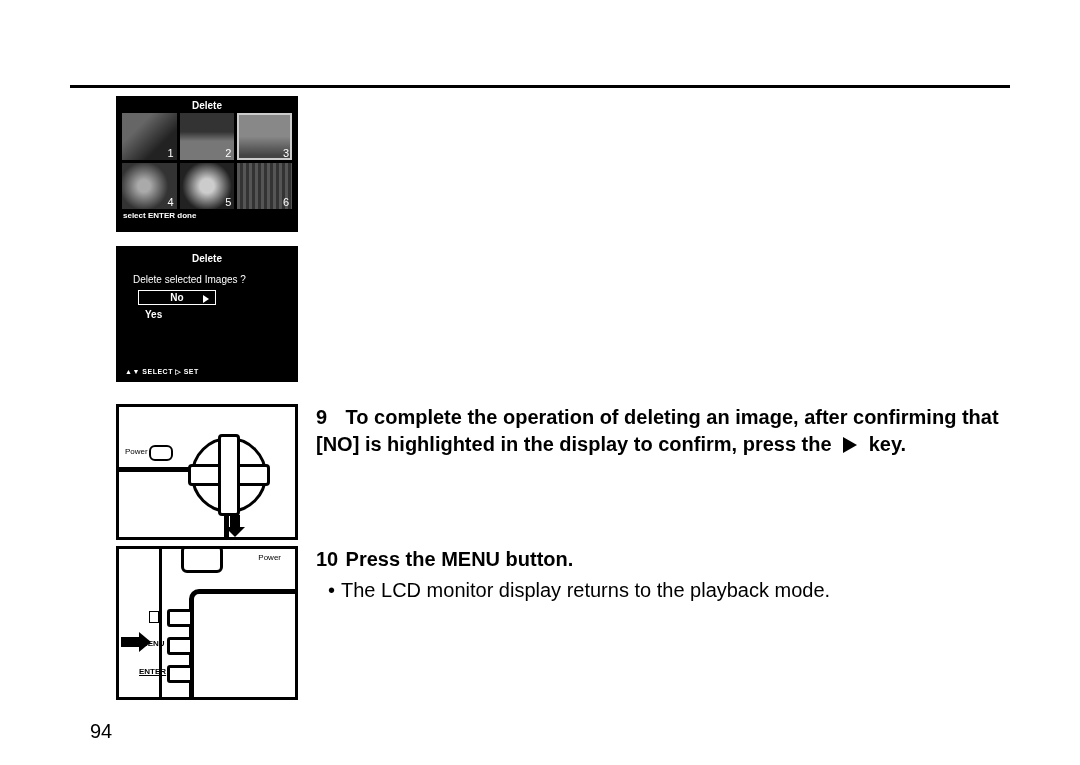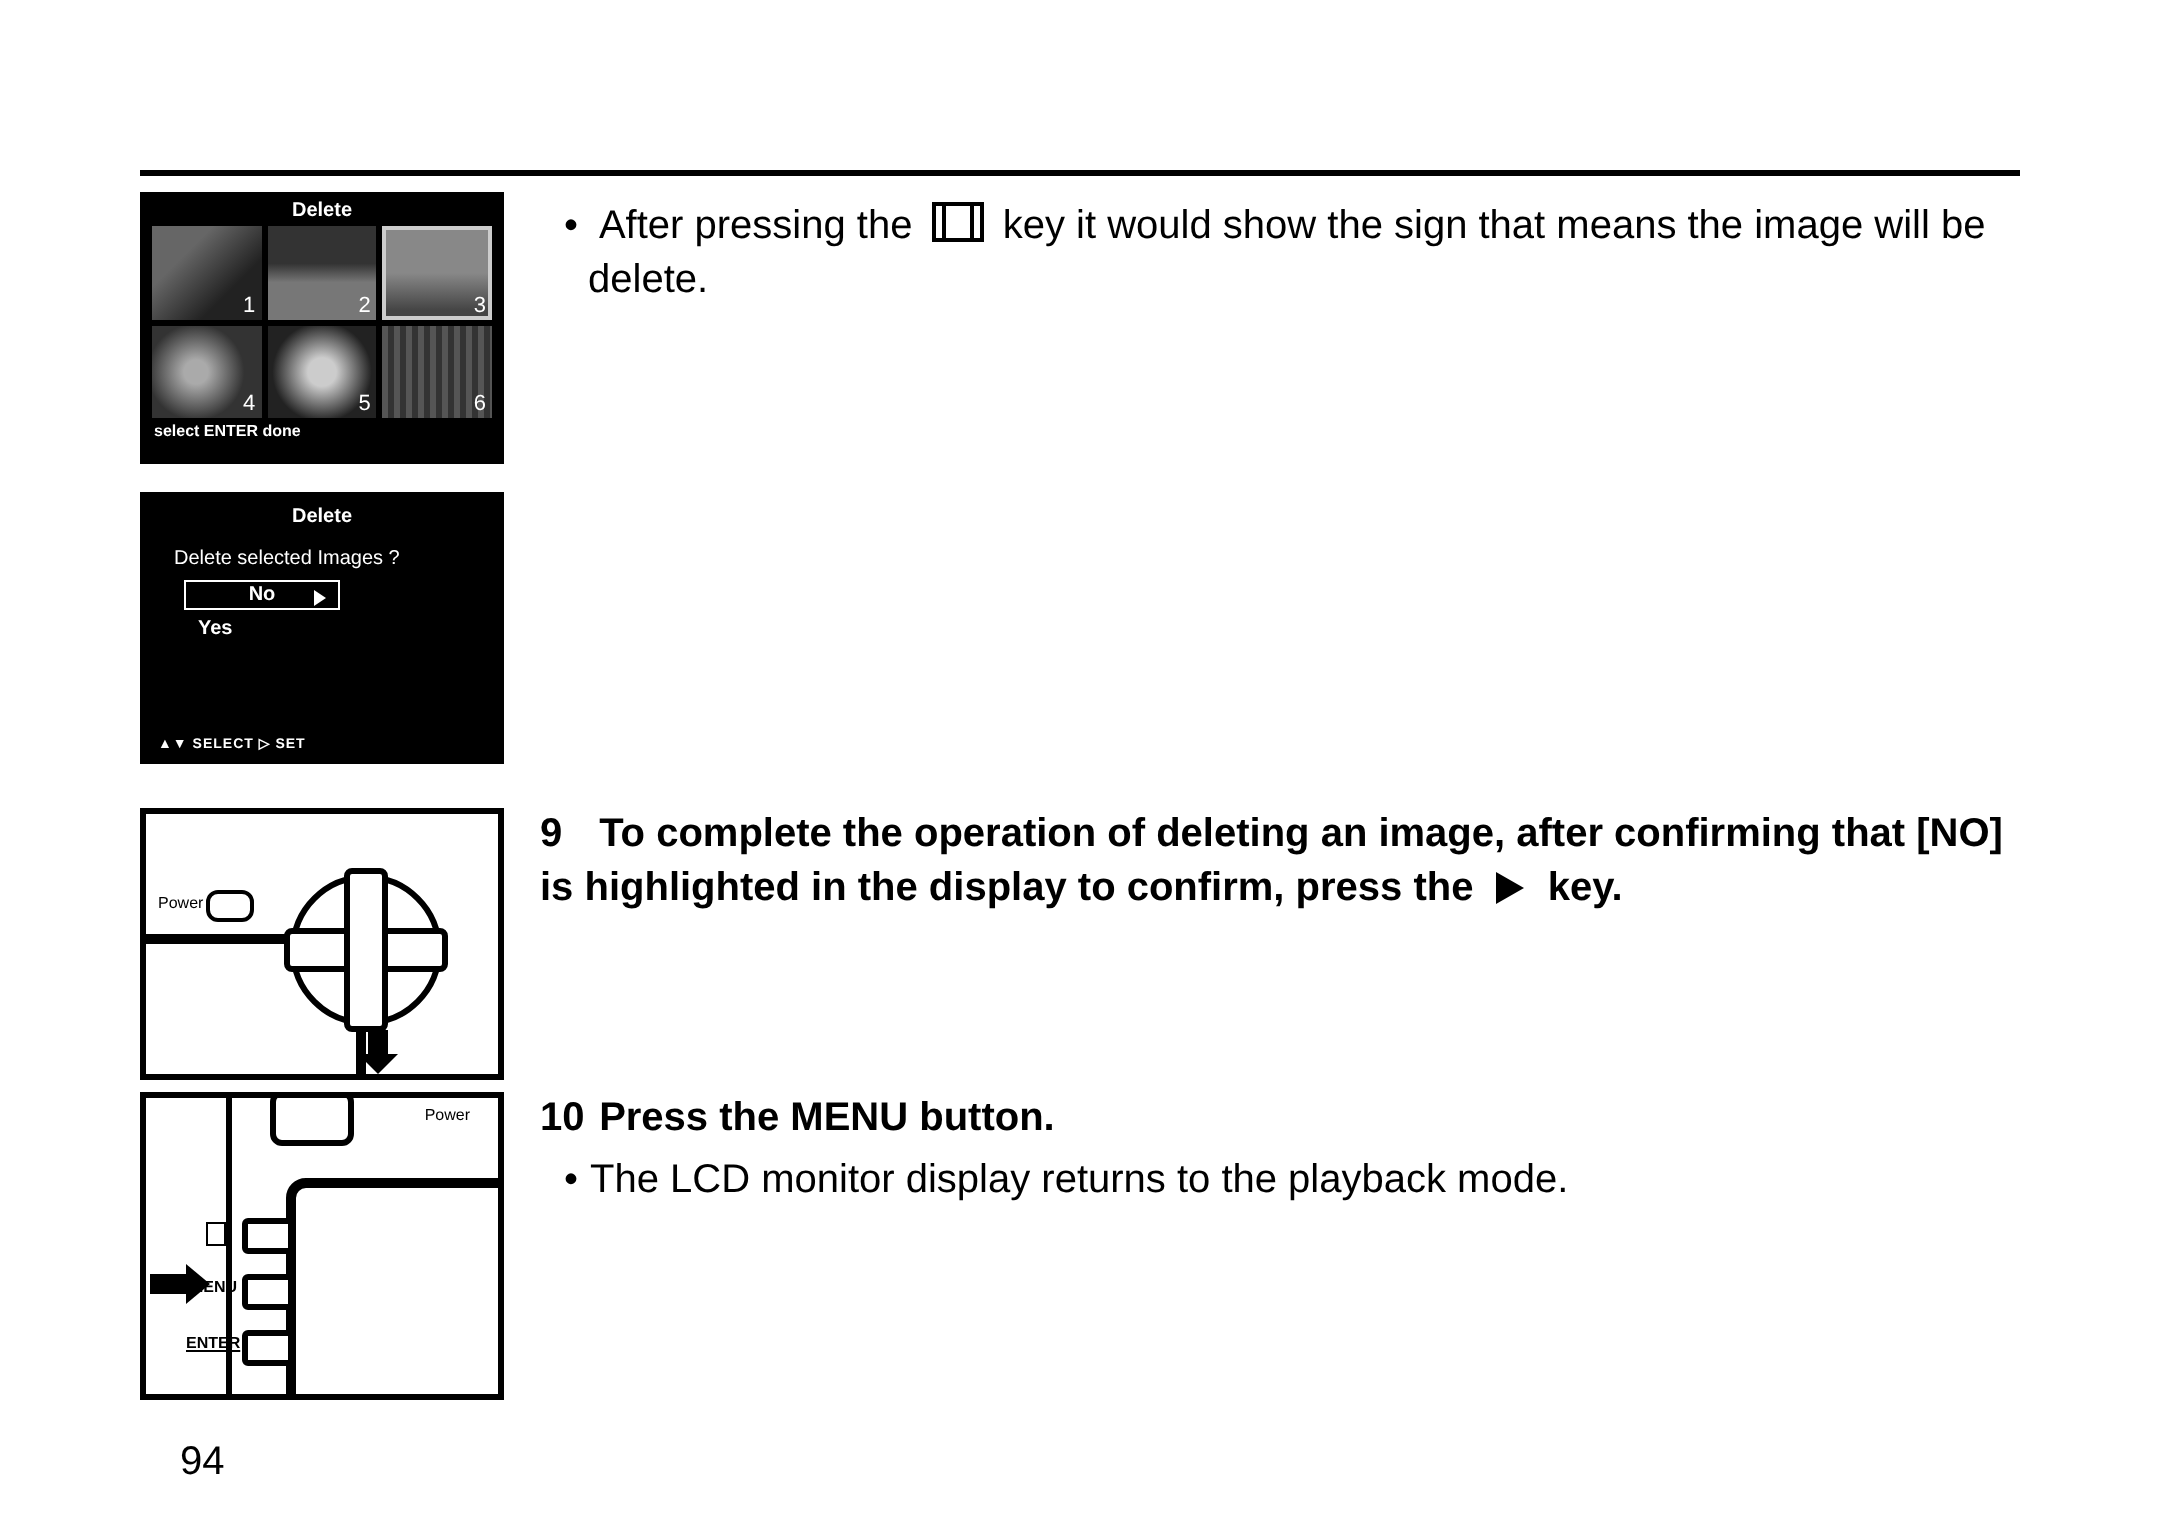--- a/index.html
+++ b/index.html
@@ -22,20 +22,21 @@
     
   }
   .row {
     display: flex;
     align-items: flex-start;
     margin-top: 8px;
   }
   .illus-col {
     width: 200px;
     flex-shrink: 0;
+    margin-left: 46px;
   }
   .text-col {
     flex: 1;
     font-size: 20px;
     line-height: 1.35;
   }
   .step-head {
     font-weight: 900;
   }
   .step-num {
@@ -375,25 +376,20 @@
                 <span class="tn">5</span>
               </div>
           <div class="thumb t6">
                 <span class="tn">6</span>
               </div>
         </div>
         <div class="ftr">select  ENTER  done</div>
       </div>
     </div>
     <div class="text-col">
-      <div class="bullet-line">
-        <span>After pressing the</span>
-        <span class="disp-icon"></span>
-        <span>key it would show the sign that means the image will be delete.</span>
-      </div>
     </div>
   </div>
 
   <div class="row" style="margin-top:14px">
     <div class="illus-col">
       <div class="lcd2">
         <div class="hdr">Delete</div>
         <div class="q">Delete selected Images ?</div>
         <div class="opt sel">
           <span>No</span>

